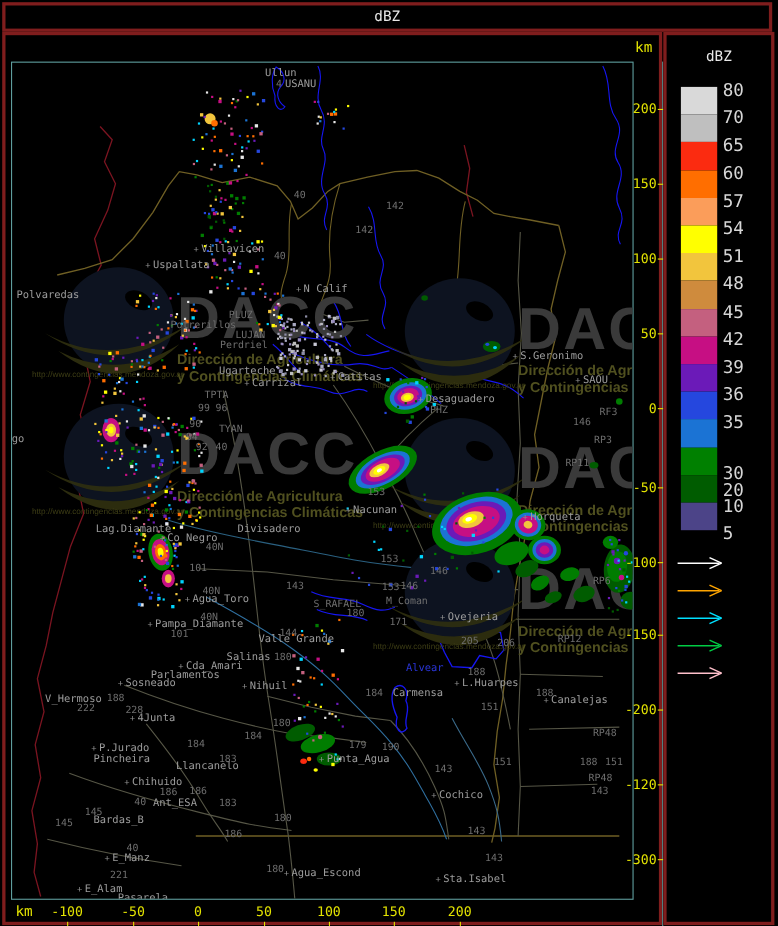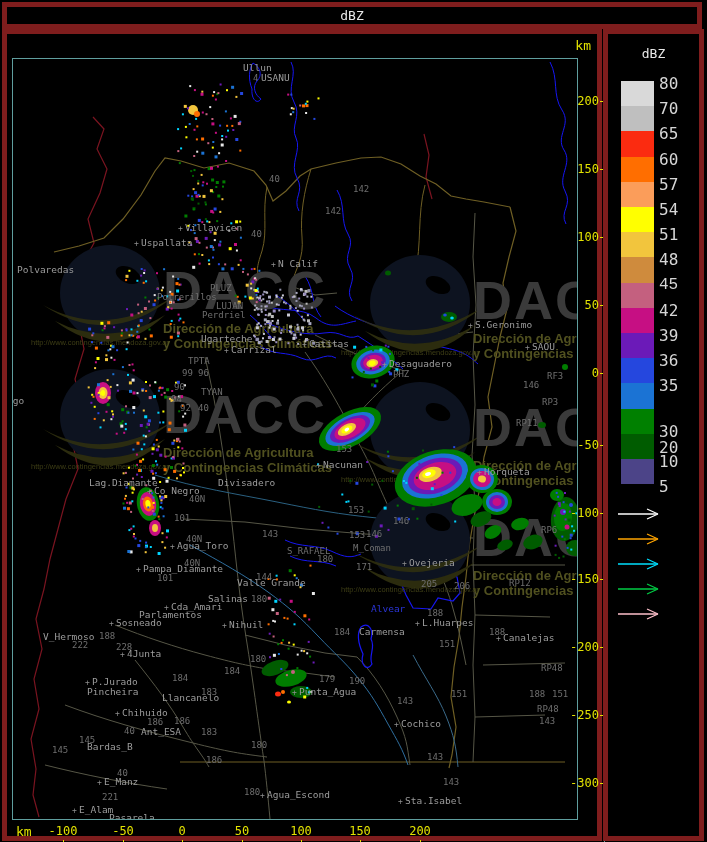--- a/index.html
+++ b/index.html
@@ -1,18 +1,18 @@
 <!DOCTYPE html>
 <html><head>
 <meta charset="utf-8">
 <style>
   html,body{margin:0;padding:0;background:#000;}
   .app{position:relative;width:707px;height:842px;background:#000;overflow:hidden;
        font-family:"DejaVu Sans Mono","Liberation Mono",monospace;}
-  .box{position:absolute;border:5px solid #7f1d1d;box-sizing:border-box;background:#000;}
+  .box{position:absolute;border:3px solid #7f1d1d;box-sizing:border-box;background:#000;}
   #titlebar{left:2px;top:2px;width:700px;height:27px;color:#e8e8e8;font-size:13px;
             display:flex;align-items:center;justify-content:center;}
   #main{left:2px;top:29px;width:600px;height:812px;}
   #legend{left:603px;top:29px;width:101px;height:812px;}
   .yel{color:#e3e300;font-size:13px;}
   #timestamp{position:absolute;left:7px;top:4px;white-space:pre;}
   #unit-top{position:absolute;right:6px;top:4px;}
   #mapwrap{position:absolute;left:5px;top:24px;width:564px;height:760px;
            border:1px solid #5f9e9e;background:#000;}
   #tealedge{position:absolute;left:597px;top:24px;width:1px;height:788px;background:#5f9e9e;}
@@ -1181,21 +1181,21 @@
         <div class="rtick-label" style="top: 332px;">0</div>
         <div class="rtick-dash" style="top: 339px;"></div>
         <div class="rtick-label" style="top: 404px;">-50</div>
         <div class="rtick-dash" style="top: 411px;"></div>
         <div class="rtick-label" style="top: 472px;">-100</div>
         <div class="rtick-dash" style="top: 479px;"></div>
         <div class="rtick-label" style="top: 538px;">-150</div>
         <div class="rtick-dash" style="top: 545px;"></div>
         <div class="rtick-label" style="top: 606px;">-200</div>
         <div class="rtick-dash" style="top: 613px;"></div>
-        <div class="rtick-label" style="top: 674px;">-250</div>
+        <div class="rtick-label" style="top: 674px;">-120</div>
         <div class="rtick-dash" style="top: 681px;"></div>
         <div class="rtick-label" style="top: 742px;">-300</div>
         <div class="rtick-dash" style="top: 749px;"></div>
       </div>
     <div id="bottom-axis">
         <div class="btick-label" style="left: 33px;">-100</div>
         <div class="btick-dash" style="left: 56px;"></div>
         <div class="btick-label" style="left: 93px;">-50</div>
         <div class="btick-dash" style="left: 116px;"></div>
         <div class="btick-label" style="left: 152px;">0</div>
@@ -1224,21 +1224,21 @@
         <div class="scale-label" style="top: 115.6px;">60</div>
         <div class="swatch" style="top: 147.8px; height: 25.2px; background: rgb(251, 157, 90);"></div>
         <div class="scale-label" style="top: 140.8px;">57</div>
         <div class="swatch" style="top: 173px; height: 25.2px; background: rgb(255, 255, 0);"></div>
         <div class="scale-label" style="top: 166px;">54</div>
         <div class="swatch" style="top: 198.2px; height: 25.2px; background: rgb(242, 197, 61);"></div>
         <div class="scale-label" style="top: 191.2px;">51</div>
         <div class="swatch" style="top: 223.4px; height: 25.2px; background: rgb(207, 139, 61);"></div>
         <div class="scale-label" style="top: 216.4px;">48</div>
         <div class="swatch" style="top: 248.6px; height: 25.2px; background: rgb(196, 96, 127);"></div>
-        <div class="scale-label" style="top: 241.6px; font-family: Liberation Mono, monospace;">45</div>
+        <div class="scale-label" style="top: 241.6px;">45</div>
         <div class="swatch" style="top: 273.8px; height: 25.2px; background: rgb(198, 15, 131);"></div>
         <div class="scale-label" style="top: 266.8px;">42</div>
         <div class="swatch" style="top: 299px; height: 25.2px; background: rgb(107, 26, 184);"></div>
         <div class="scale-label" style="top: 292px;">39</div>
         <div class="swatch" style="top: 324.2px; height: 25.2px; background: rgb(37, 71, 222);"></div>
         <div class="scale-label" style="top: 317.2px;">36</div>
         <div class="swatch" style="top: 349.4px; height: 25.2px; background: rgb(27, 115, 212);"></div>
         <div class="scale-label" style="top: 342.4px;">35</div>
         <div class="swatch" style="top: 374.6px; height: 25.2px; background: rgb(0, 128, 0);"></div>
         <div class="scale-label" style="top: 388px;">30</div>

